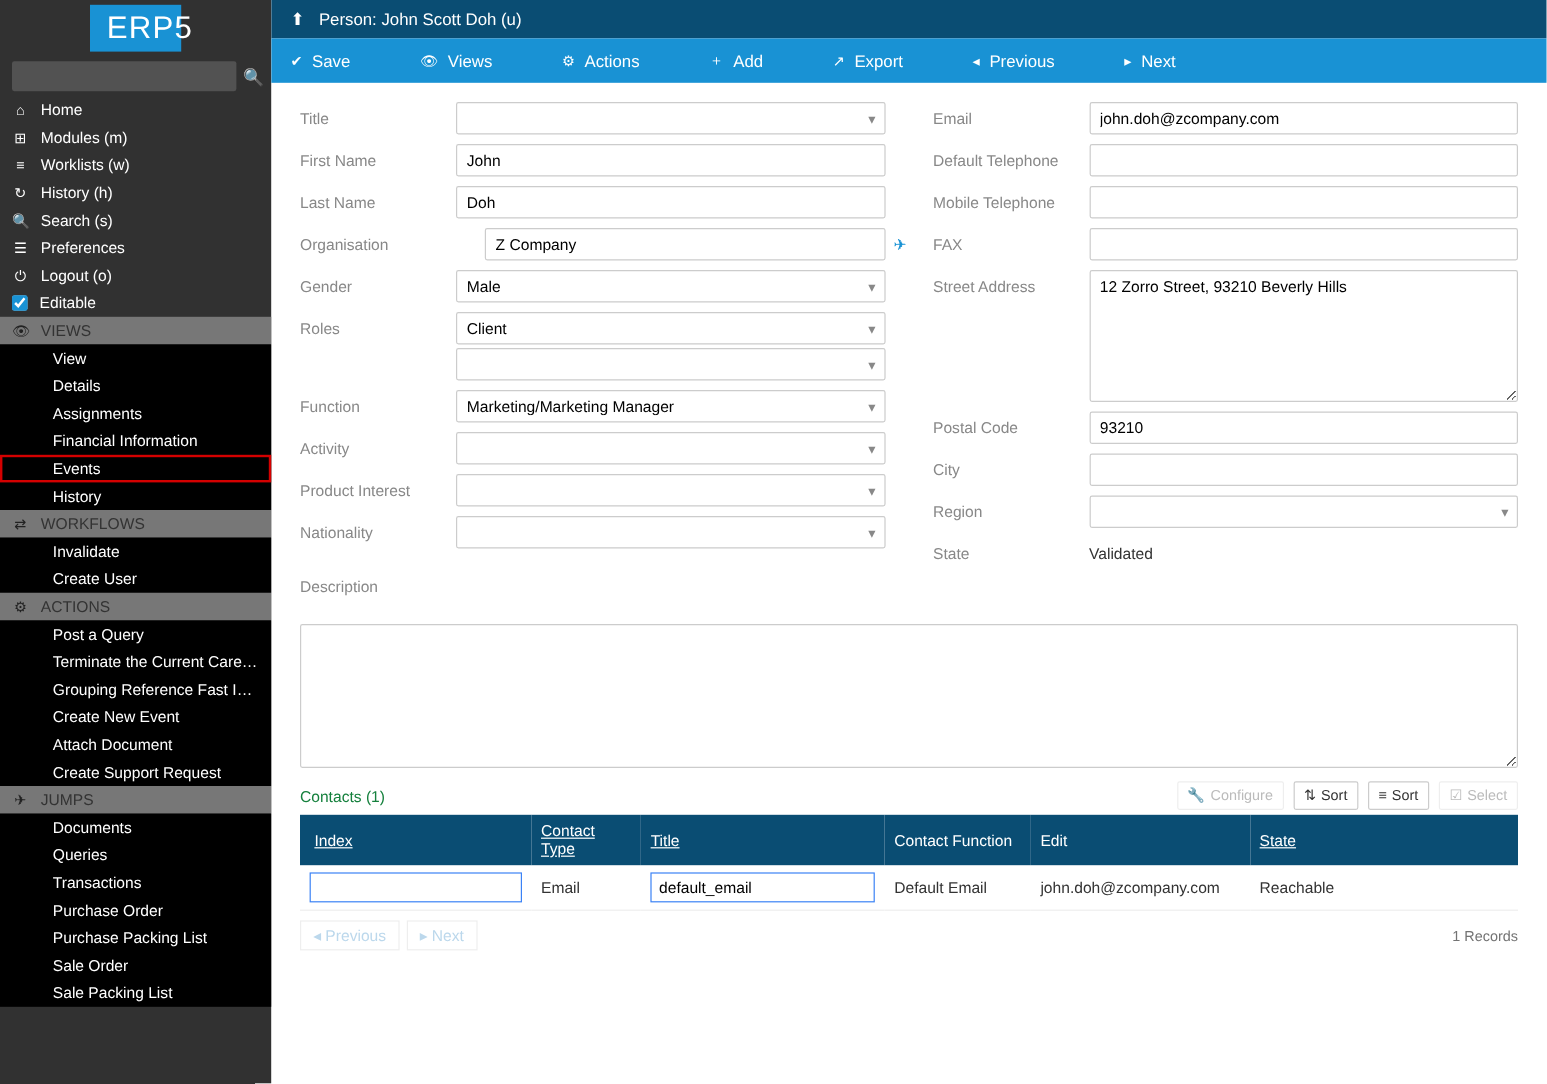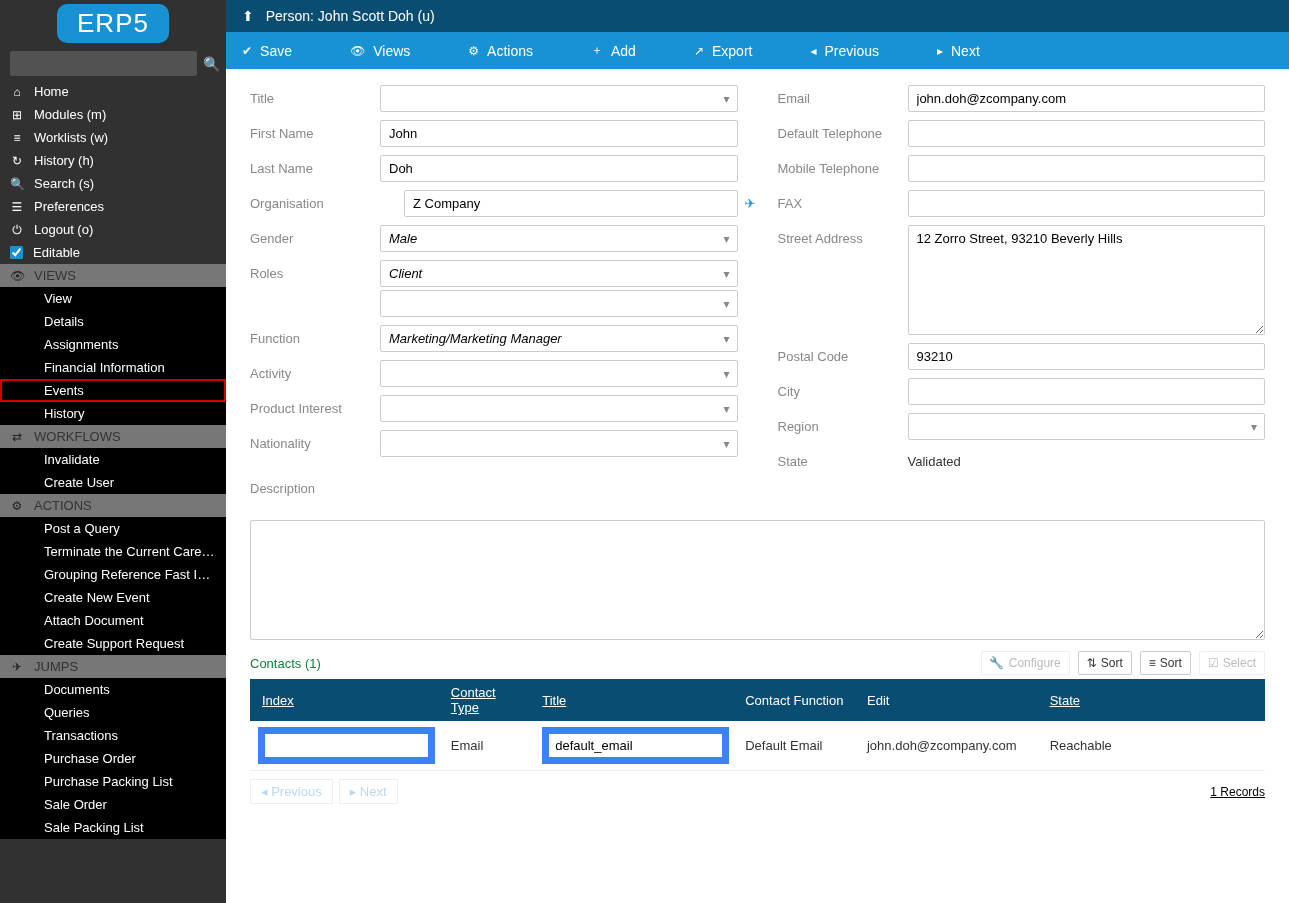--- a/index.html
+++ b/index.html
@@ -1,20 +1,20 @@
 <!DOCTYPE html>
 <html><head>
 <meta charset="utf-8">
 <style>
 * { box-sizing: border-box; margin: 0; padding: 0; }
 body { font-family: Arial, sans-serif; font-size: 13px; color: #333; background: #fff; display: flex; height: 903px; width: 1289px; overflow: hidden; }
 
 
 .sidebar { width: 226px; background: #313131; display: flex; flex-direction: column; flex-shrink: 0; }
-.logo { background: #1992d4; color: #fff; font-size: 26px; padding: 4px 14px; width: 112px; margin: 4px auto; text-align: center; letter-spacing: 1px; border-radius: 10px; }
+.logo { background: #1992d4; color: #fff; font-size: 26px; padding: 4px 14px; width: 76px; margin: 4px auto; text-align: center; letter-spacing: 1px; }
 .search-row { display: flex; align-items: center; padding: 4px 10px; gap: 6px; }
 .search-row input { flex: 1; background: #525252; border: none; padding: 5px; color: #fff; border-radius: 2px; }
 .search-row .sicon { color: #fff; font-size: 14px; }
 .nav-list { list-style: none; color: #fff; }
 .nav-item { display: flex; align-items: center; padding: 4px 10px; gap: 10px; font-size: 13px; cursor: pointer; min-height: 22px; }
 .nav-item .icon { width: 14px; text-align: center; font-size: 12px; }
 .nav-item input[type=checkbox]{ accent-color: #1992d4; }
 .section-header { background: #777; color: #333; font-weight: normal; padding: 4px 10px; display: flex; align-items: center; gap: 10px; font-size: 13px; }
 .section-header .icon { color: #222; width: 14px; text-align: center; font-size: 12px; }
 .section-list { list-style: none; background: #000000; }
@@ -27,47 +27,47 @@
 .toolbar { background: #1992d4; color: #fff; display: flex; padding: 0 16px; }
 .toolbar .tbtn { padding: 10px 28px 10px 0; margin-right: 30px; display: flex; align-items: center; gap: 8px; cursor: pointer; font-size: 14px; }
 .toolbar .tbtn .icon { font-size: 12px; }
 
 .form-area { padding: 16px 24px; display: flex; gap: 40px; }
 .col { flex: 1; min-width: 0; }
 .field { display: flex; align-items: flex-start; margin-bottom: 8px; }
 .field label { width: 130px; color: #888; font-size: 13px; padding-top: 6px; flex-shrink: 0; }
 .field .control { flex: 1; display: flex; flex-direction: column; gap: 3px; }
 .sel, .inp, .ta { width: 100%; border: 1px solid #ccc; padding: 5px 8px; font-size: 13px; border-radius: 2px; background: #fff; }
-.sel { appearance: none; position: relative; font-style: italic; }
+.sel { appearance: none; position: relative; }
 .sel-wrap { position: relative; display: block; }
 .sel-wrap::after { content: "▾"; position: absolute; right: 8px; top: 50%; transform: translateY(-50%); color: #888; pointer-events: none; font-size: 12px; }
 .inp-plane { position: relative; margin-left: 24px; }
 .inp-plane .plane { position: absolute; right: -18px; top: 6px; color: #1992d4; font-size: 13px; }
 .ta { resize: both; height: 110px; font-family: Arial; }
 .ta-desc { height: 120px; }
 .static-val { padding: 6px 0; display: block; }
 
 .contacts-sec { padding: 0 24px 16px; }
 .contacts-head { display: flex; align-items: center; justify-content: space-between; margin-bottom: 4px; }
 .contacts-title { color: #15803d; }
 .ct-actions { display: flex; gap: 8px; align-items: center; }
 .ct-btn { border: 1px solid #ccc; padding: 4px 8px; border-radius: 2px; background: #fff; font-size: 12px; display: flex; align-items: center; gap: 4px; cursor: pointer; }
 .ct-btn.disabled { color: #bbb; border-color: #eee; cursor: default; }
 
 table.contacts { width: 100%; border-collapse: collapse; }
 table.contacts thead { background: #0a4d73; color: #fff; }
 table.contacts th { text-align: left; padding: 6px 8px; font-weight: normal; font-size: 13px; }
 table.contacts th.u { text-decoration: underline; }
 table.contacts td { padding: 6px 8px; border-bottom: 1px solid #eee; font-size: 13px; }
-table.contacts input { width: 100%; border: 7px solid #3b82f6; padding: 4px 6px; font-size: 13px; }
+table.contacts input { width: 100%; border: 1px solid #3b82f6; padding: 4px 6px; font-size: 13px; }
 
 .pager { display: flex; justify-content: space-between; align-items: center; margin-top: 8px; }
 .pager .pbtns { display: flex; gap: 6px; }
 .pager .pbtn { border: 1px solid #eee; padding: 4px 10px; color: #bcd8ec; font-size: 13px; cursor: pointer; }
-.pager .records { color: #000000; font-size: 12px; text-decoration: underline; }
+.pager .records { color: #737373; font-size: 12px; }
 </style>
 </head>
 <body>
 
 <div class="sidebar">
   <div class="logo">ERP5</div>
   <div class="search-row">
     <input type="text" placeholder="" style="">
     <span class="sicon">🔍</span>
   </div>

